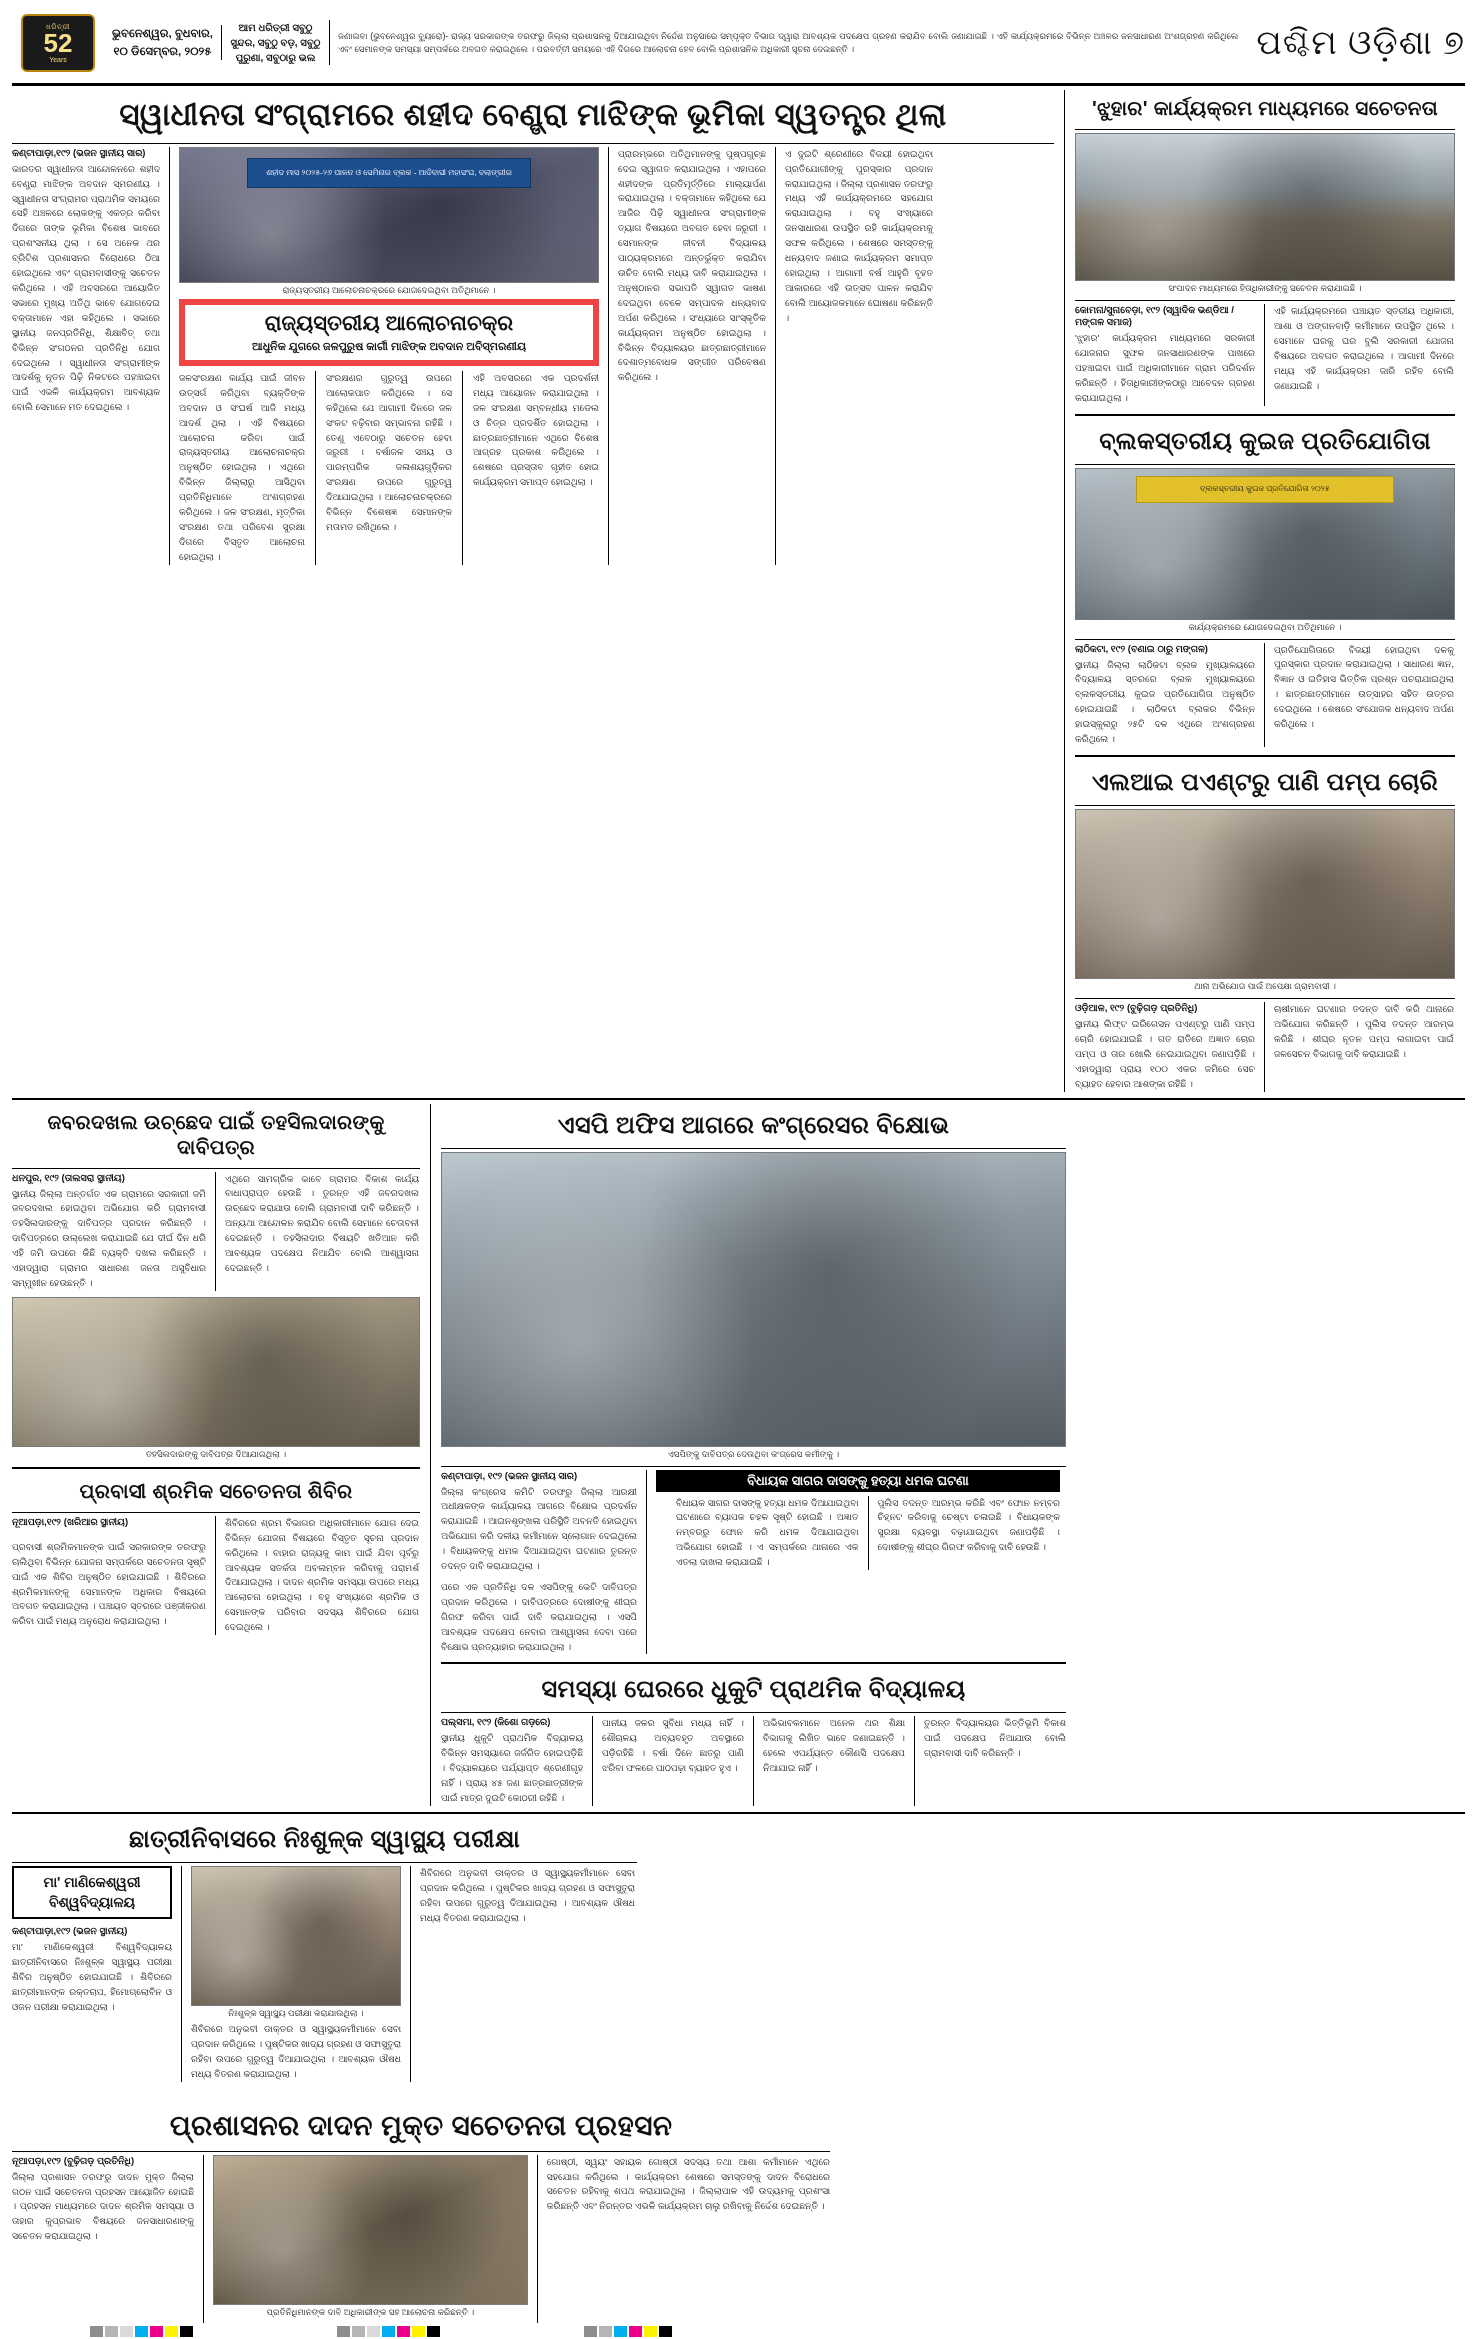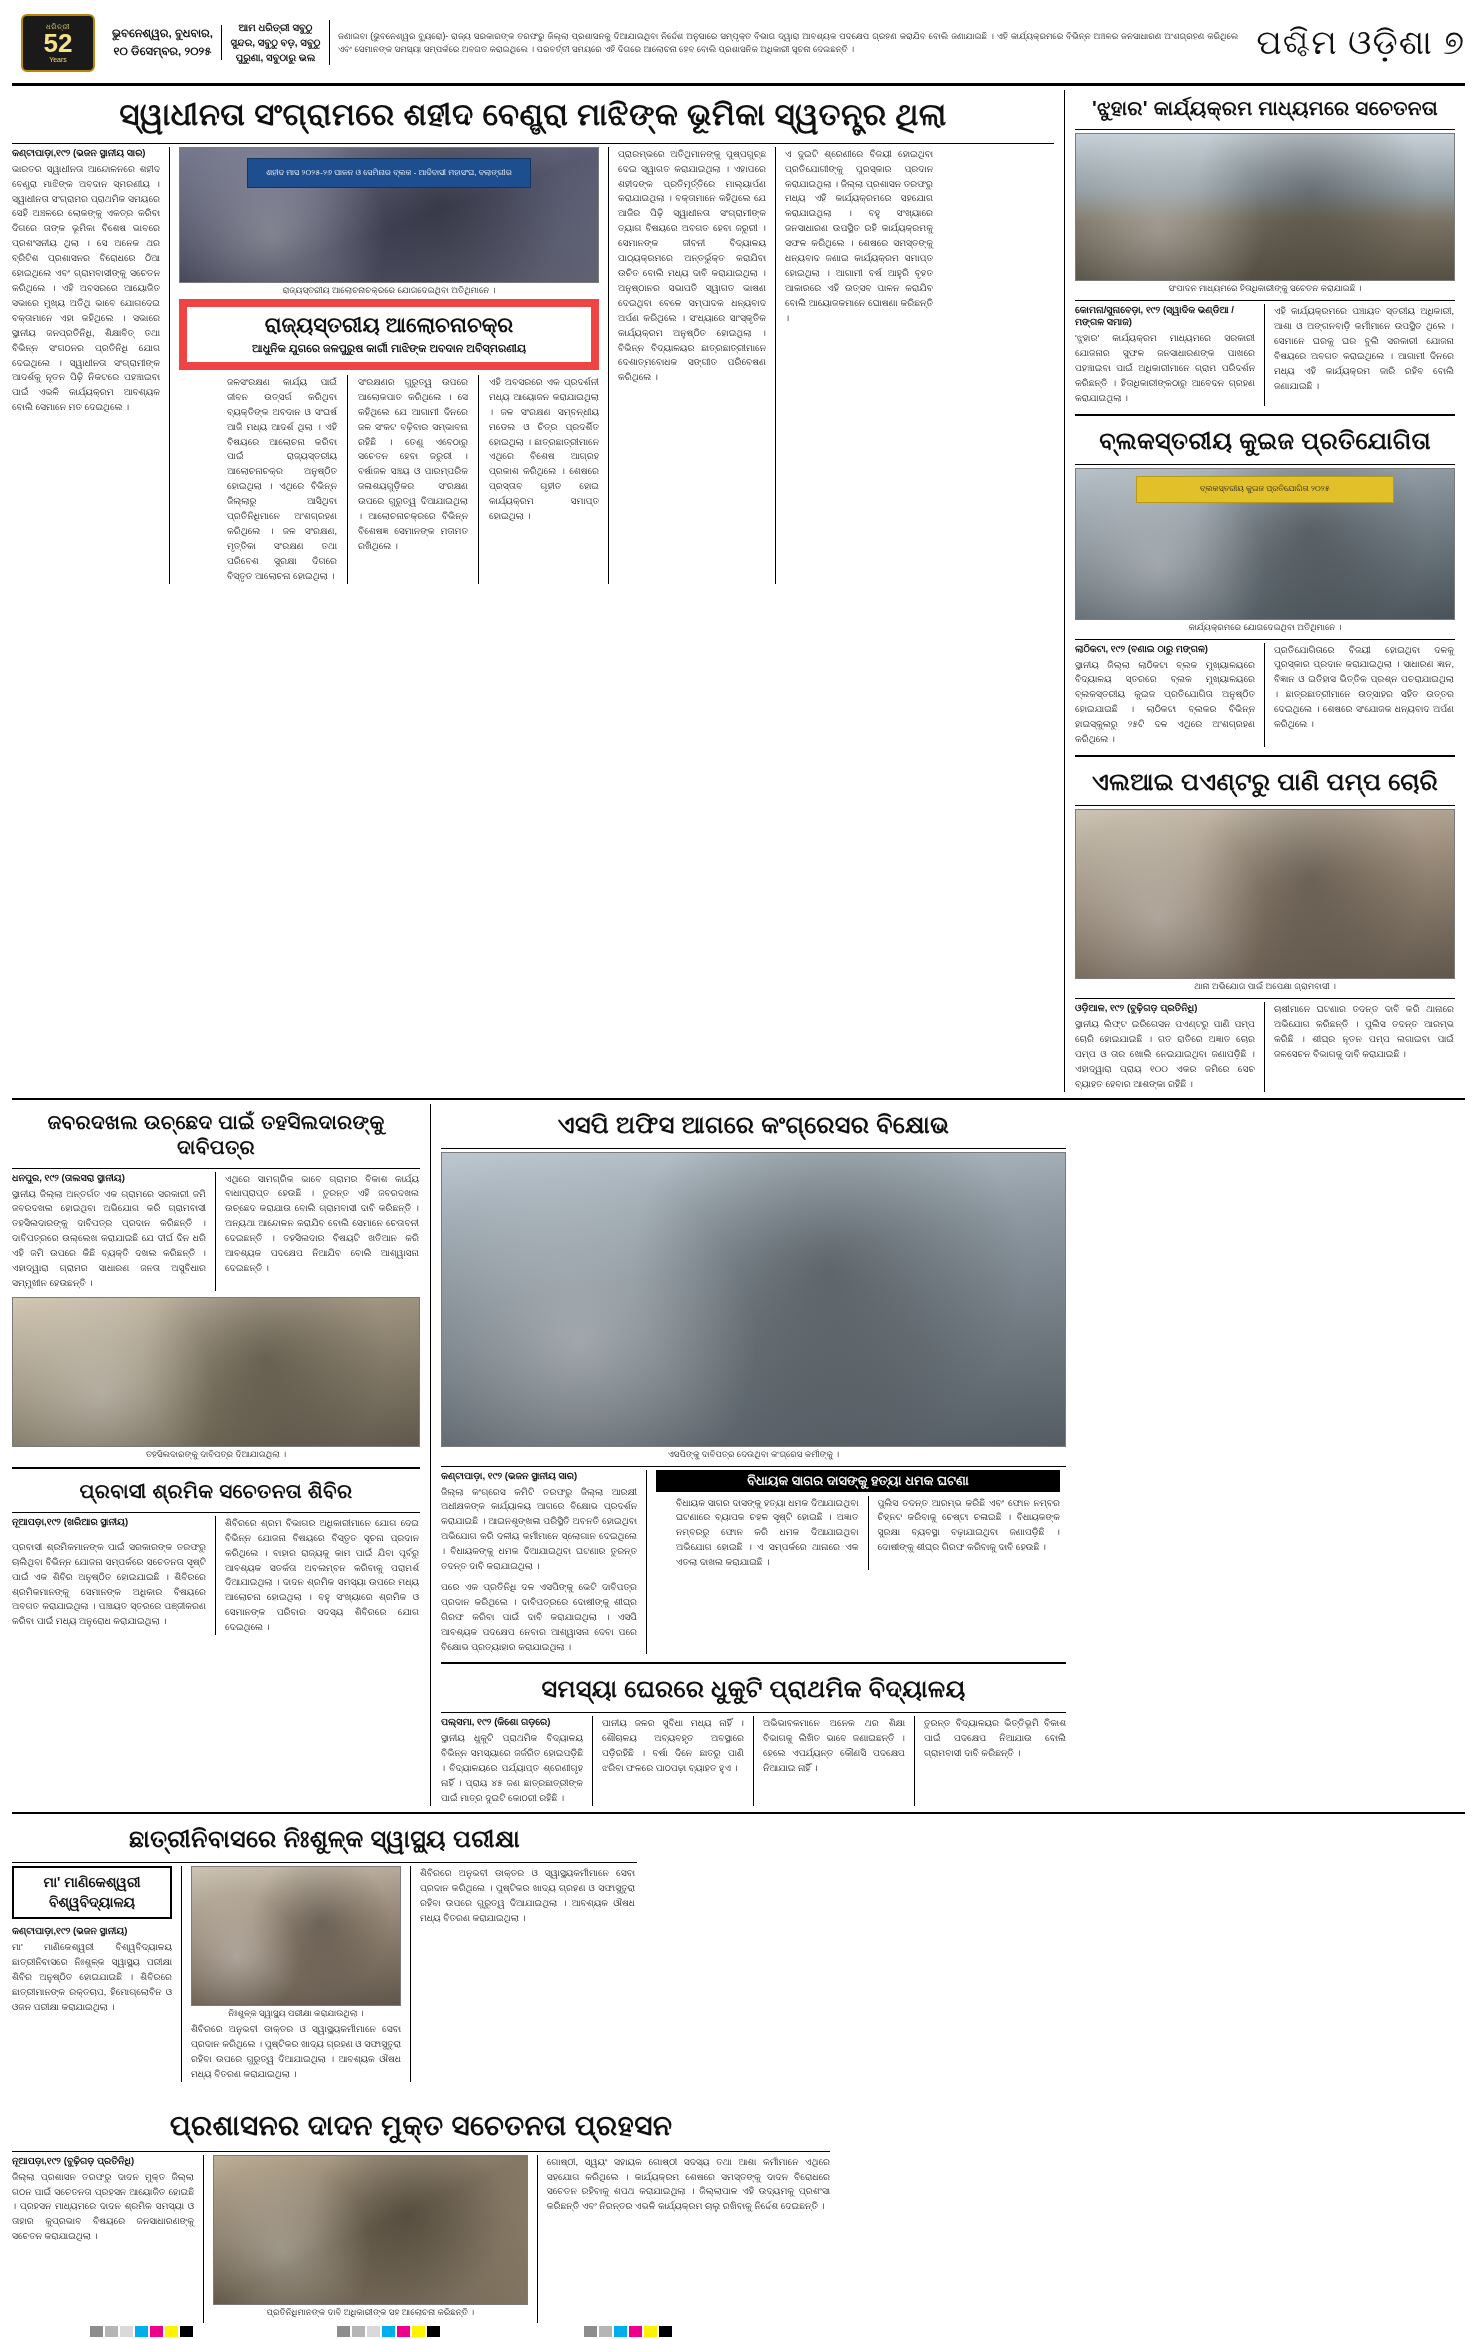--- a/index.html
+++ b/index.html
@@ -172,21 +172,21 @@
 
   
   .cols { display: flex; gap: 10px; }
   .col { display: flex; flex-direction: column; }
   .vsep { border-left: 1px solid #000; }
   .boxed {
     border: 2px solid #000;
     padding: 5px 7px;
   }
   .subhead-box {
-    border: 8px solid #ef4444;
+    border: 6px solid #ef4444;
     text-align: center;
     padding: 5px 4px;
     margin-bottom: 5px;
   }
   .subhead-title {
     font-size: 21px; font-weight: bold; line-height: 1.2;
   }
   .subhead-sub {
     font-size: 11px; line-height: 1.45; margin-top: 4px; font-weight: bold;
   }
@@ -249,21 +249,21 @@
             <div class="photo-banner">ଶହୀଦ ମାସ ୨୦୨୫-୨୬ ପାଳନ ଓ ସେମିନାର
 ବ୍ଲକ - ଆଦିବାସୀ ମହାସଂଘ, ବଲାଙ୍ଗୀର</div>
           </div>
           <div class="caption">ରାଜ୍ୟସ୍ତରୀୟ ଆଲୋଚନାଚକ୍ରରେ ଯୋଗଦେଇଥିବା ଅତିଥିମାନେ ।</div>
 
           <div class="subhead-box">
             <div class="subhead-title">ରାଜ୍ୟସ୍ତରୀୟ ଆଲୋଚନାଚକ୍ର</div>
             <div class="subhead-sub">ଆଧୁନିକ ଯୁଗରେ ଜଳପୁରୁଷ କାର୍ଗୀ ମାଝିଙ୍କ ଅବଦାନ ଅବିସ୍ମରଣୀୟ</div>
           </div>
 
-          <div class="cols" style="margin-left:48px;">
+          <div class="cols" style="">
             <div class="col" style="width:133px;">
               <div class="body-text">ଜଳସଂରକ୍ଷଣ କାର୍ଯ୍ୟ ପାଇଁ ଜୀବନ ଉତ୍ସର୍ଗ କରିଥିବା ବ୍ୟକ୍ତିଙ୍କ ଅବଦାନ ଓ ସଂଘର୍ଷ ଆଜି ମଧ୍ୟ ଆଦର୍ଶ ଥିଲା । ଏହି ବିଷୟରେ ଆଲୋଚନା କରିବା ପାଇଁ ରାଜ୍ୟସ୍ତରୀୟ ଆଲୋଚନାଚକ୍ର ଅନୁଷ୍ଠିତ ହୋଇଥିଲା । ଏଥିରେ ବିଭିନ୍ନ ଜିଲ୍ଲାରୁ ଆସିଥିବା ପ୍ରତିନିଧିମାନେ ଅଂଶଗ୍ରହଣ କରିଥିଲେ । ଜଳ ସଂରକ୍ଷଣ, ମୃତ୍ତିକା ସଂରକ୍ଷଣ ତଥା ପରିବେଶ ସୁରକ୍ଷା ଦିଗରେ ବିସ୍ତୃତ ଆଲୋଚନା ହୋଇଥିଲା ।</div>
             </div>
             <div class="vsep"></div>
             <div class="col" style="width:133px;">
               <div class="body-text">ସଂରକ୍ଷଣର ଗୁରୁତ୍ୱ ଉପରେ ଆଲୋକପାତ କରିଥିଲେ । ସେ କହିଥିଲେ ଯେ ଆଗାମୀ ଦିନରେ ଜଳ ସଂକଟ ବଢ଼ିବାର ସମ୍ଭାବନା ରହିଛି । ତେଣୁ ଏବେଠାରୁ ସଚେତନ ହେବା ଜରୁରୀ । ବର୍ଷାଜଳ ସଞ୍ଚୟ ଓ ପାରମ୍ପରିକ ଜଳାଶୟଗୁଡ଼ିକର ସଂରକ୍ଷଣ ଉପରେ ଗୁରୁତ୍ୱ ଦିଆଯାଇଥିଲା । ଆଲୋଚନାଚକ୍ରରେ ବିଭିନ୍ନ ବିଶେଷଜ୍ଞ ସେମାନଙ୍କ ମତାମତ ରଖିଥିଲେ ।</div>
             </div>
             <div class="vsep"></div>
             <div class="col" style="width:133px;">
               <div class="body-text">ଏହି ଅବସରରେ ଏକ ପ୍ରଦର୍ଶନୀ ମଧ୍ୟ ଆୟୋଜନ କରାଯାଇଥିଲା । ଜଳ ସଂରକ୍ଷଣ ସମ୍ବନ୍ଧୀୟ ମଡେଲ ଓ ଚିତ୍ର ପ୍ରଦର୍ଶିତ ହୋଇଥିଲା । ଛାତ୍ରଛାତ୍ରୀମାନେ ଏଥିରେ ବିଶେଷ ଆଗ୍ରହ ପ୍ରକାଶ କରିଥିଲେ । ଶେଷରେ ପ୍ରସ୍ତାବ ଗୃହୀତ ହୋଇ କାର୍ଯ୍ୟକ୍ରମ ସମାପ୍ତ ହୋଇଥିଲା ।</div>

